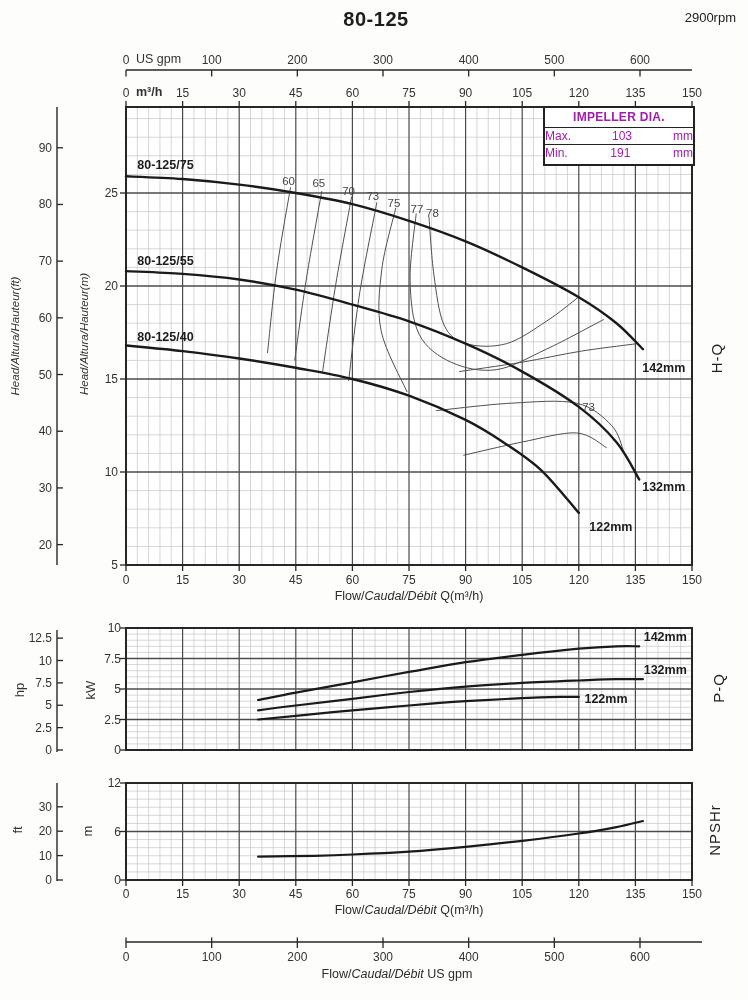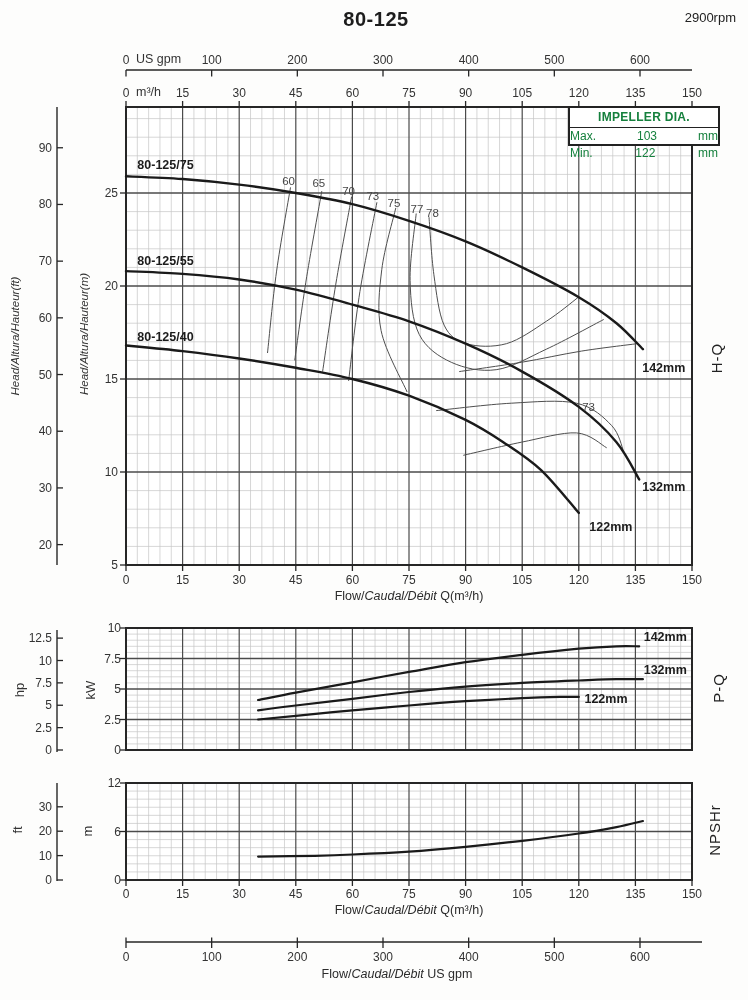--- a/index.html
+++ b/index.html
@@ -9,22 +9,22 @@
   .title{position:absolute;left:376px;top:8px;transform:translateX(-50%);
          font-size:20px;font-weight:bold;letter-spacing:.5px;color:#1d1d1d;}
   .rpm{position:absolute;right:12px;top:10px;font-size:13px;color:#222;}
   .unit{position:absolute;font-size:12.5px;color:#333;white-space:nowrap;}
   .rot{position:absolute;transform:translate(-50%,-50%) rotate(-90deg);
        white-space:nowrap;font-size:11.5px;color:#333;}
   .rot.big{font-size:15px;letter-spacing:1px;color:#222;}
   .rot.ital{font-style:italic;}
   .xtitle{position:absolute;transform:translateX(-50%);font-size:12.5px;color:#2c2c2c;white-space:nowrap;}
   .xtitle i{font-style:italic;}
-  .impbox{position:absolute;left:543px;top:106px;width:152px;height:40px;
-          background:#fff;border:2.4px solid #222;box-sizing:border-box;font-size:12px;color:#15803d;margin-left:25px;}
+  .impbox{position:absolute;left:543px;top:106px;width:152px;height:60px;
+          background:#fff;border:2.4px solid #222;box-sizing:border-box;font-size:12px;color:#a21caf;}
   .impbox .hdr{height:19px;line-height:19px;text-align:center;font-weight:600;letter-spacing:.3px;}
   .impbox .row{height:16px;line-height:16px;border-top:1.4px solid #222;
                display:flex;justify-content:space-between;gap:9px;}
 </style>
 </head>
 <body>
 
 <div class="page">
 
   <svg id="plot" width="748" height="1000" viewBox="0 0 748 1000">
@@ -429,21 +429,21 @@
       <text x="588.6106666666667" y="410.62" fill="#474747" font-size="11.5" text-anchor="middle" font-family="&quot;Liberation Sans&quot;, sans-serif" font-weight="normal">73</text>
       <text x="643.7013333333333" y="641.42" fill="#1c1c1c" font-size="12.5" text-anchor="start" font-family="&quot;Liberation Sans&quot;, sans-serif" font-weight="bold">142mm</text>
       <text x="643.7013333333333" y="674.36" fill="#1c1c1c" font-size="12.5" text-anchor="start" font-family="&quot;Liberation Sans&quot;, sans-serif" font-weight="bold">132mm</text>
       <text x="584.46" y="703.03" fill="#1c1c1c" font-size="12.5" text-anchor="start" font-family="&quot;Liberation Sans&quot;, sans-serif" font-weight="bold">122mm</text>
     </svg>
 
   <div class="title">80-125</div>
   <div class="rpm">2900rpm</div>
 
   <span class="unit" style="left:136px;top:52px;">US gpm</span>
-  <span class="unit" style="left:136px;top:85px;">m³/h</span>
+  <span class="unit" style="left:136px;top:85px;font-weight:bold;">m³/h</span>
 
   <div class="rot ital" style="left:15px;top:336px;">Head/Altura/Hauteur(ft)</div>
   <div class="rot ital" style="left:84px;top:334px;">Head/Altura/Hauteur(m)</div>
 
   <div class="rot" style="left:19px;top:690px;font-size:13px;">hp</div>
   <div class="rot" style="left:90px;top:690px;font-size:13px;">kW</div>
   <div class="rot" style="left:17px;top:830px;font-size:13px;">ft</div>
   <div class="rot" style="left:87px;top:831px;font-size:13px;">m</div>
 
   <div class="rot big" style="left:716px;top:358px;">H-Q</div>
@@ -456,17 +456,17 @@
 
   <div class="impbox">
     <div class="hdr">IMPELLER DIA.</div>
     <div class="row">
       <span>Max.</span>
       <span>103</span>
       <span>mm</span>
     </div>
     <div class="row">
       <span>Min.</span>
-      <span>122</span>
+      <span>191</span>
       <span>mm</span>
     </div>
   </div>
 </div>
 
 </body></html>

